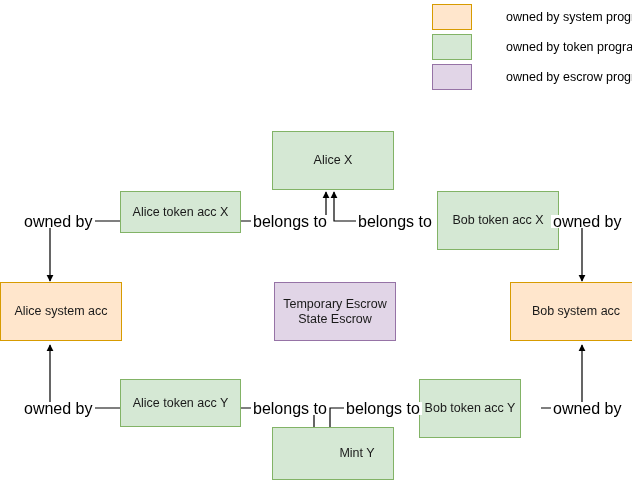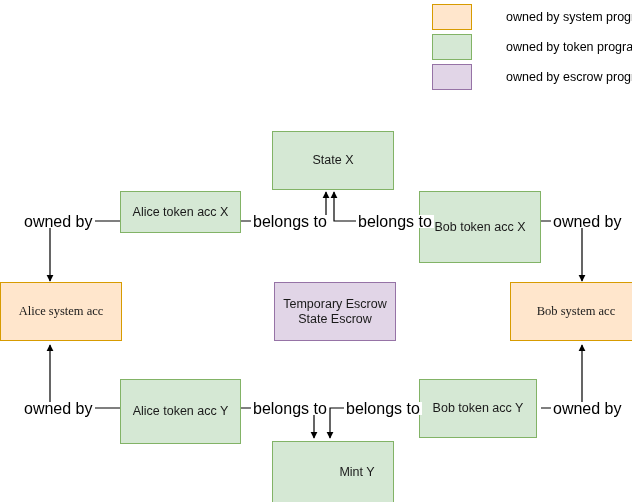--- a/index.html
+++ b/index.html
@@ -33,21 +33,20 @@
     color: #1a1a1a;
     z-index: 3;
   }
   .node-green {
     background: #d5e8d4;
     border: 1.4px solid #82b366;
   }
   .node-orange {
     background: #ffe6cc;
     border: 1.6px solid #d79b00;
-    font-family: Liberation Serif, serif;
   }
   .node-purple {
     background: #e1d5e7;
     border: 1.4px solid #9673a6;
   }
   .edge-label {
     position: absolute;
     font-size: 16px;
     line-height: 13px;
     color: #000;
@@ -131,55 +130,55 @@
     </div>
 
     <div class="legend-row" style="left:432px; top:63px;">
       <div class="legend-swatch" style="background:#e1d5e7; border:1.4px solid #9673a6;"></div>
       <span class="legend-text">owned by escrow program</span>
     </div>
 
   </div>
 
   <div class="node node-green" style="left:272px; top:131px; width:122px; height:59px;">
-    <span>State X</span>
+    <span>Alice X</span>
   </div>
 
   <div class="node node-green" style="left:120px; top:191px; width:121px; height:42px;">
     <span>Alice token acc X</span>
   </div>
 
-  <div class="node node-green" style="left:419px; top:191px; width:122px; height:72px;">
+  <div class="node node-green" style="left:437px; top:191px; width:122px; height:59px;">
     <span>Bob token acc X</span>
   </div>
 
   <div class="node node-orange" style="left:0px; top:282px; width:122px; height:59px;">
     <span>Alice system acc</span>
   </div>
 
   <div class="node node-purple" style="left:274px; top:282px; width:122px; height:59px;">
     <span style="display:block;">
       <span style="display:block;">Temporary Escrow</span>
       <span style="display:block;">State Escrow</span>
     </span>
   </div>
 
   <div class="node node-orange" style="left:510px; top:282px; width:132px; height:59px;">
     <span>Bob system acc</span>
   </div>
 
-  <div class="node node-green" style="left:120px; top:379px; width:121px; height:65px;">
+  <div class="node node-green" style="left:120px; top:379px; width:121px; height:48px;">
     <span>Alice token acc Y</span>
   </div>
 
-  <div class="node node-green" style="left:419px; top:379px; width:118px; height:59px;">
+  <div class="node node-green" style="left:419px; top:379px; width:102px; height:59px;">
     <span>Bob token acc Y</span>
   </div>
 
-  <div class="node node-green" style="left:272px; top:441px; width:122px; height:62px;padding-left:48px;">
+  <div class="node node-green" style="left:272px; top:427px; width:122px; height:53px;padding-left:48px;">
     <span>Mint Y</span>
   </div>
 
   <div class="edge-label" style="left:22px; top:215px;">owned by</div>
 
   <div class="edge-label" style="left:251px; top:215px;">belongs to</div>
 
   <div class="edge-label" style="left:356px; top:215px;">belongs to</div>
 
   <div class="edge-label" style="left:551px; top:215px;">owned by</div>

